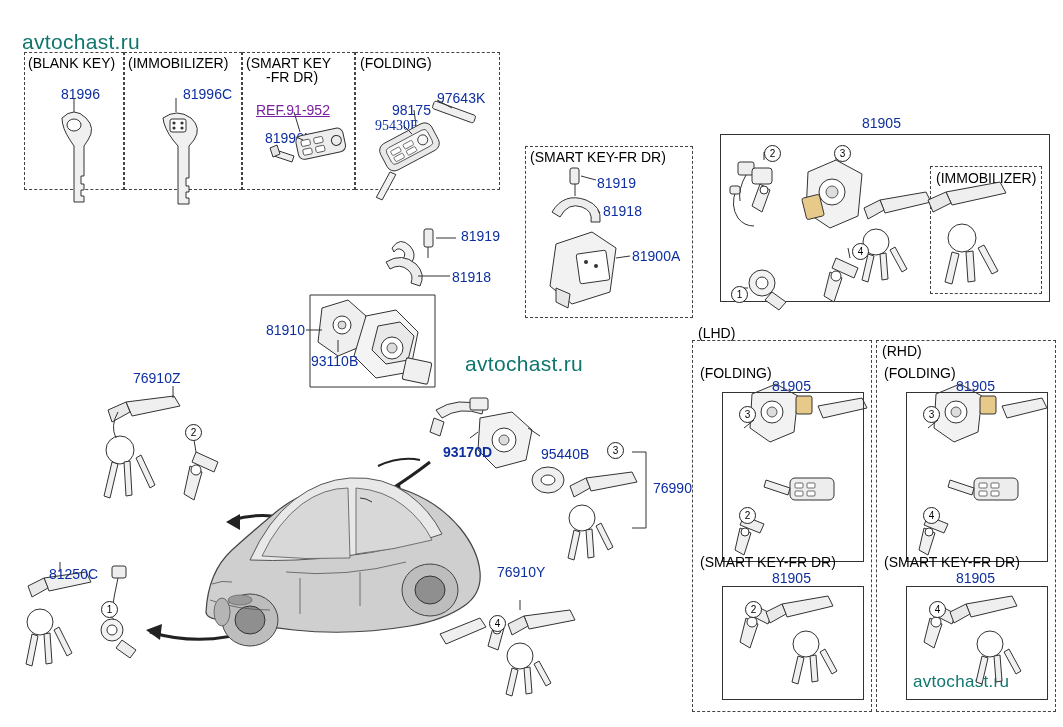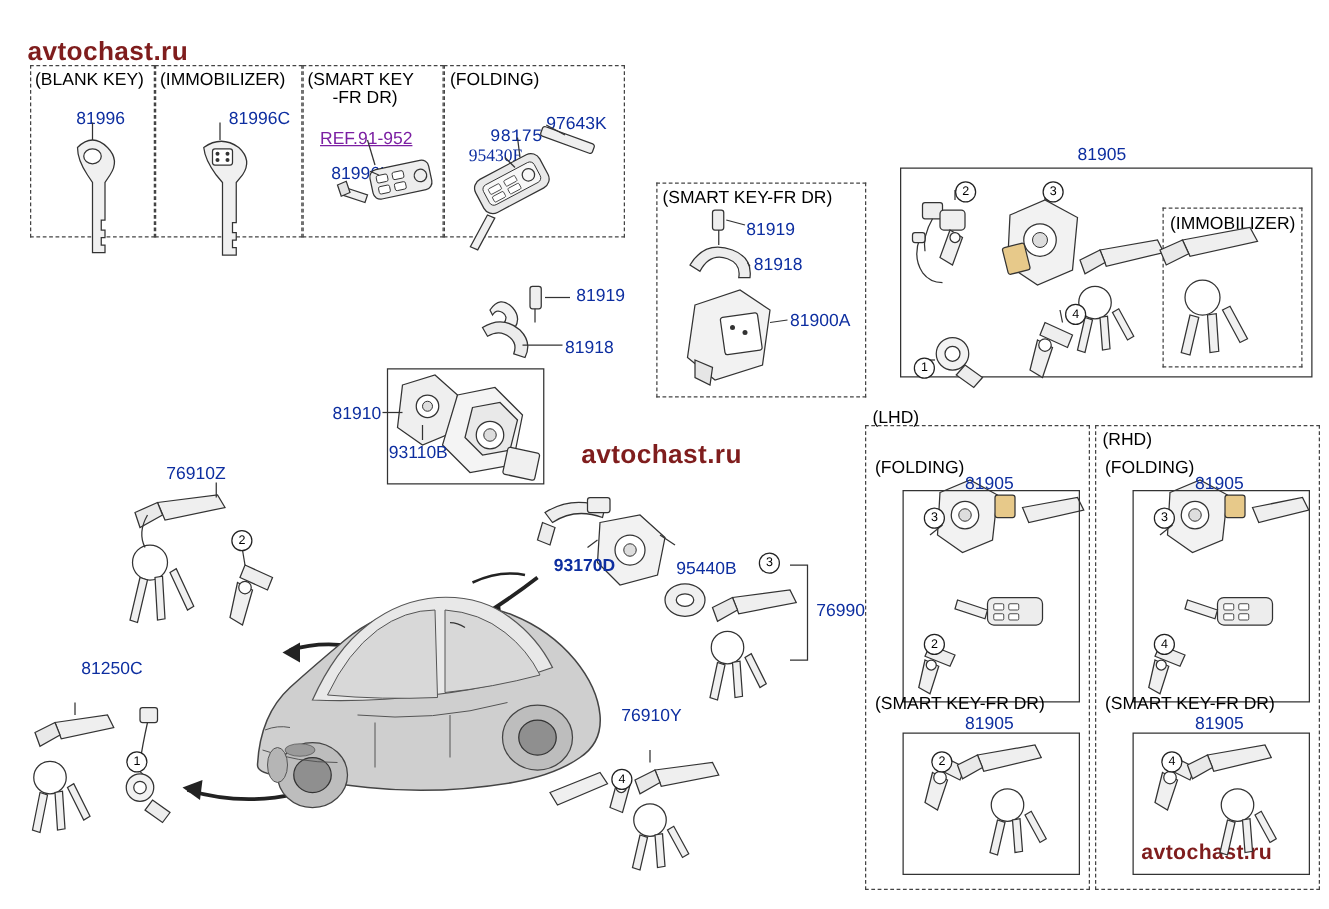--- a/index.html
+++ b/index.html
@@ -1,20 +1,20 @@
 <!DOCTYPE html>
 <html><head>
 <meta charset="utf-8">
 <style>
   html,body{margin:0;padding:0;background:#ffffff;}
   body{width:1063px;height:727px;position:relative;overflow:hidden;
        font-family:"Liberation Sans",sans-serif;color:#000;}
   .root{position:absolute;left:0;top:0;width:1063px;height:727px;}
 
-  .wm{position:absolute;color:#7f1d1d;font-size:21px;font-weight:bold;letter-spacing:.3px;}
+  .wm{position:absolute;color:#0f766e;font-size:21px;font-weight:normal;letter-spacing:.3px;}
   .wm.small{font-size:17px;}
 
   .lbl{position:absolute;font-size:14px;line-height:12px;white-space:nowrap;}
   .lbl.b{color:#0d2ea0;}
   .lbl.k{color:#000;}
   .lbl.u{color:#7b1fa2;text-decoration:underline;}
 
   .dash{position:absolute;border:1px dashed #444;box-sizing:border-box;}
   .solid{position:absolute;border:1px solid #333;box-sizing:border-box;}
 
@@ -42,21 +42,21 @@
   <div class="lbl k" style="left:28px;top:57px;">(BLANK KEY)</div>
   <div class="lbl k" style="left:128px;top:57px;">(IMMOBILIZER)</div>
   <div class="lbl k" style="left:246px;top:57px;">(SMART KEY</div>
   <div class="lbl k" style="left:266px;top:71px;">-FR DR)</div>
   <div class="lbl k" style="left:360px;top:57px;">(FOLDING)</div>
 
   <div class="lbl b" style="left:61px;top:88px;">81996</div>
   <div class="lbl b" style="left:159px;top:88px;margin-left:24px;">81996C</div>
   <div class="lbl u" style="left:256px;top:104px;">REF.91-952</div>
   <div class="lbl b" style="left:265px;top:132px;">81996H</div>
-  <div class="lbl b" style="left:392px;top:104px;font-family:Liberation Mono, monospace;">98175</div>
+  <div class="lbl b" style="left:392px;top:104px;">98175</div>
   <div class="lbl b" style="left:375px;top:120px;font-family:Liberation Serif, serif;">95430E</div>
   <div class="lbl b" style="left:437px;top:92px;">97643K</div>
 
   <svg width="1063" height="727">
 
     <path d="M62 118 q12 -12 24 0 q10 10 2 22 l-4 6 l0 30 l-3 0 l0 8 l3 0 l0 6 l-3 0 l0 6 l3 0 l0 6 l-10 0 l0 -56 l-4 -6 q-8 -12 -8 -22z" fill="#f0f0f0" stroke="#333" stroke-width="1"></path>
     <ellipse cx="74" cy="125" rx="7" ry="6" fill="#fff" stroke="#333" stroke-width="1"></ellipse>
     <line x1="74" y1="98" x2="74" y2="112" stroke="#333" stroke-width="1"></line>
 
     <path d="M163 118 q14 -10 28 0 q11 10 3 22 l-5 6 l0 32 l-3 0 l0 8 l3 0 l0 6 l-3 0 l0 6 l3 0 l0 6 l-11 0 l0 -58 l-5 -6 q-9 -12 -10 -22z" fill="#f0f0f0" stroke="#333" stroke-width="1"></path>
@@ -382,21 +382,21 @@
   <div class="lbl k" style="left:884px;top:556px;">(SMART KEY-FR DR)</div>
   <div class="lbl b" style="left:772px;top:572px;">81905</div>
   <div class="lbl b" style="left:956px;top:572px;">81905</div>
   <div class="solid" style="left:722px;top:586px;width:142px;height:114px;"></div>
   <div class="solid" style="left:906px;top:586px;width:142px;height:114px;"></div>
 
   <div class="lbl b" style="left:133px;top:372px;">76910Z</div>
   <div class="lbl b" style="left:443px;top:446px;font-weight:bold;">93170D</div>
   <div class="lbl b" style="left:541px;top:448px;">95440B</div>
   <div class="lbl b" style="left:653px;top:482px;">76990</div>
-  <div class="lbl b" style="left:49px;top:528px;margin-left:16px;">81250C</div>
+  <div class="lbl b" style="left:49px;top:568px;">81250C</div>
   <div class="lbl b" style="left:497px;top:566px;">76910Y</div>
 
   <div class="circ" style="left:731px;top:286px;">1</div>
   <div class="circ" style="left:764px;top:145px;">2</div>
   <div class="circ" style="left:834px;top:145px;">3</div>
   <div class="circ" style="left:852px;top:243px;">4</div>
   <div class="circ" style="left:185px;top:424px;">2</div>
   <div class="circ" style="left:101px;top:601px;">1</div>
   <div class="circ" style="left:607px;top:442px;">3</div>
   <div class="circ" style="left:489px;top:615px;">4</div>

